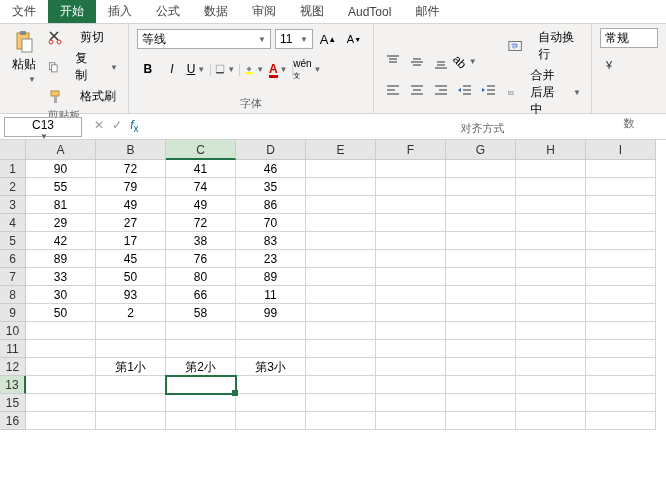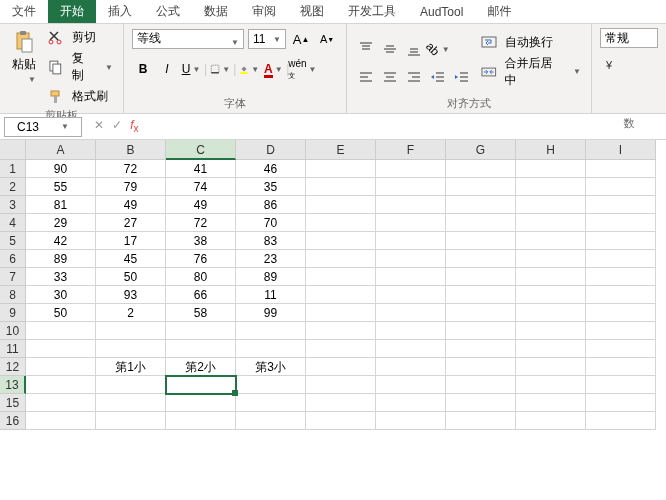--- a/index.html
+++ b/index.html
@@ -8,35 +8,35 @@
 .tabbar { display: flex; background: #fff; border-bottom: 1px solid #d4d4d4; height: 24px; align-items: stretch; }
 .tab { padding: 3px 12px; color: #444; cursor: pointer; display: flex; align-items: center; }
 .tab.active { background: #217346; color: #fff; }
 
 .ribbon { display: flex; background: #f3f2f1; border-bottom: 1px solid #d4d4d4; height: 90px; }
 .group { border-right: 1px solid #d4d4d4; padding: 4px 8px 2px 8px; display: flex; flex-direction: column; justify-content: space-between; }
 .group-label { text-align: center; color: #666; font-size: 11px; padding-top: 2px; }
 .group-body { display: flex; gap: 6px; flex: 1; }
 .vcol { display: flex; flex-direction: column; gap: 2px; justify-content: center; }
 .btn-large { display: flex; flex-direction: column; align-items: flex-end; gap: 2px; padding: 2px 4px; cursor: pointer; }
-.btn-small { display: flex; align-items: center; gap: 8px; padding: 1px 2px; cursor: pointer; font-size: 12px; }
+.btn-small { display: flex; align-items: center; gap: 16px; padding: 1px 2px; cursor: pointer; font-size: 12px; }
 .icon-box { width: 16px; height: 16px; display: inline-flex; align-items: center; justify-content: center; }
 .icon-large { width: 24px; height: 24px; }
 .dd { font-size: 8px; color: #666; margin-left: 2px; }
 
 .font-row { display: flex; gap: 4px; align-items: center; }
-.font-select { border: 1px solid #ababab; background: #fff; padding: 1px 4px; font-size: 12px; width: 112px; height: 20px; display: flex; align-items: flex-end; justify-content: space-between; }
+.font-select { border: 1px solid #ababab; background: #fff; padding: 1px 4px; font-size: 12px; width: 134px; height: 20px; display: flex; align-items: center; justify-content: space-between; }
 .size-select { border: 1px solid #ababab; background: #fff; padding: 1px 4px; font-size: 12px; width: 38px; height: 20px; display: flex; align-items: center; justify-content: space-between; }
 .icon-btn { width: 22px; height: 22px; display: inline-flex; align-items: center; justify-content: center; cursor: pointer; border: 1px solid transparent; }
 .row2 { display: flex; gap: 2px; align-items: center; margin-top: 4px; }
 
 .namebox-row { display: flex; align-items: center; border-bottom: 1px solid #d4d4d4; height: 26px; background: #fff; }
-.namebox { border: 1px solid #ababab; width: 78px; height: 20px; margin: 0 4px; padding: 0 12px; display: flex; align-items: center; justify-content: space-between; background: #fff; }
+.namebox { border: 1px solid #ababab; width: 78px; height: 20px; margin: 0 4px; padding: 0 5px; display: flex; align-items: center; justify-content: space-between; background: #fff; flex-direction: column; }
 .fx-btns { display: flex; gap: 8px; padding: 0 8px; color: #999; }
-.fx-btns .enabled { color: #ef4444; }
+.fx-btns .enabled { color: #0369a1; }
 .formula-bar { flex: 1; padding: 0 6px; }
 
 .grid-wrap { position: relative; }
 .colheads { display: flex; height: 20px; }
 .corner { width: 26px; background: #e6e6e6; border-right: 1px solid #ccc; border-bottom: 1px solid #ccc; }
 .colhead { width: 70px; background: #e6e6e6; border-right: 1px solid #ccc; border-bottom: 1px solid #ccc; text-align: center; line-height: 20px; color: #333; }
 .colhead.sel { background: #d3e6d3; border-bottom: 2px solid #217346; }
 .gridrow { display: flex; height: 18px; }
 .rowhead { width: 26px; background: #e6e6e6; border-right: 1px solid #ccc; border-bottom: 1px solid #ccc; text-align: center; line-height: 18px; color: #333; font-size: 12px; }
 .rowhead.sel { background: #d3e6d3; border-right: 2px solid #217346; }
@@ -50,21 +50,20 @@
 <body>
 
 <div class="tabbar" id="tabbar">
     <div class="tab">文件</div>
     <div class="tab active">开始</div>
     <div class="tab">插入</div>
     <div class="tab">公式</div>
     <div class="tab">数据</div>
     <div class="tab">审阅</div>
     <div class="tab">视图</div>
-    <div class="tab">开发工具</div>
     <div class="tab">AudTool</div>
     <div class="tab">邮件</div>
   </div>
 
 <div class="ribbon">
 
   <div class="group">
     <div class="group-body">
       <div class="btn-large">
         <svg class="icon-large" viewBox="0 0 24 24">

